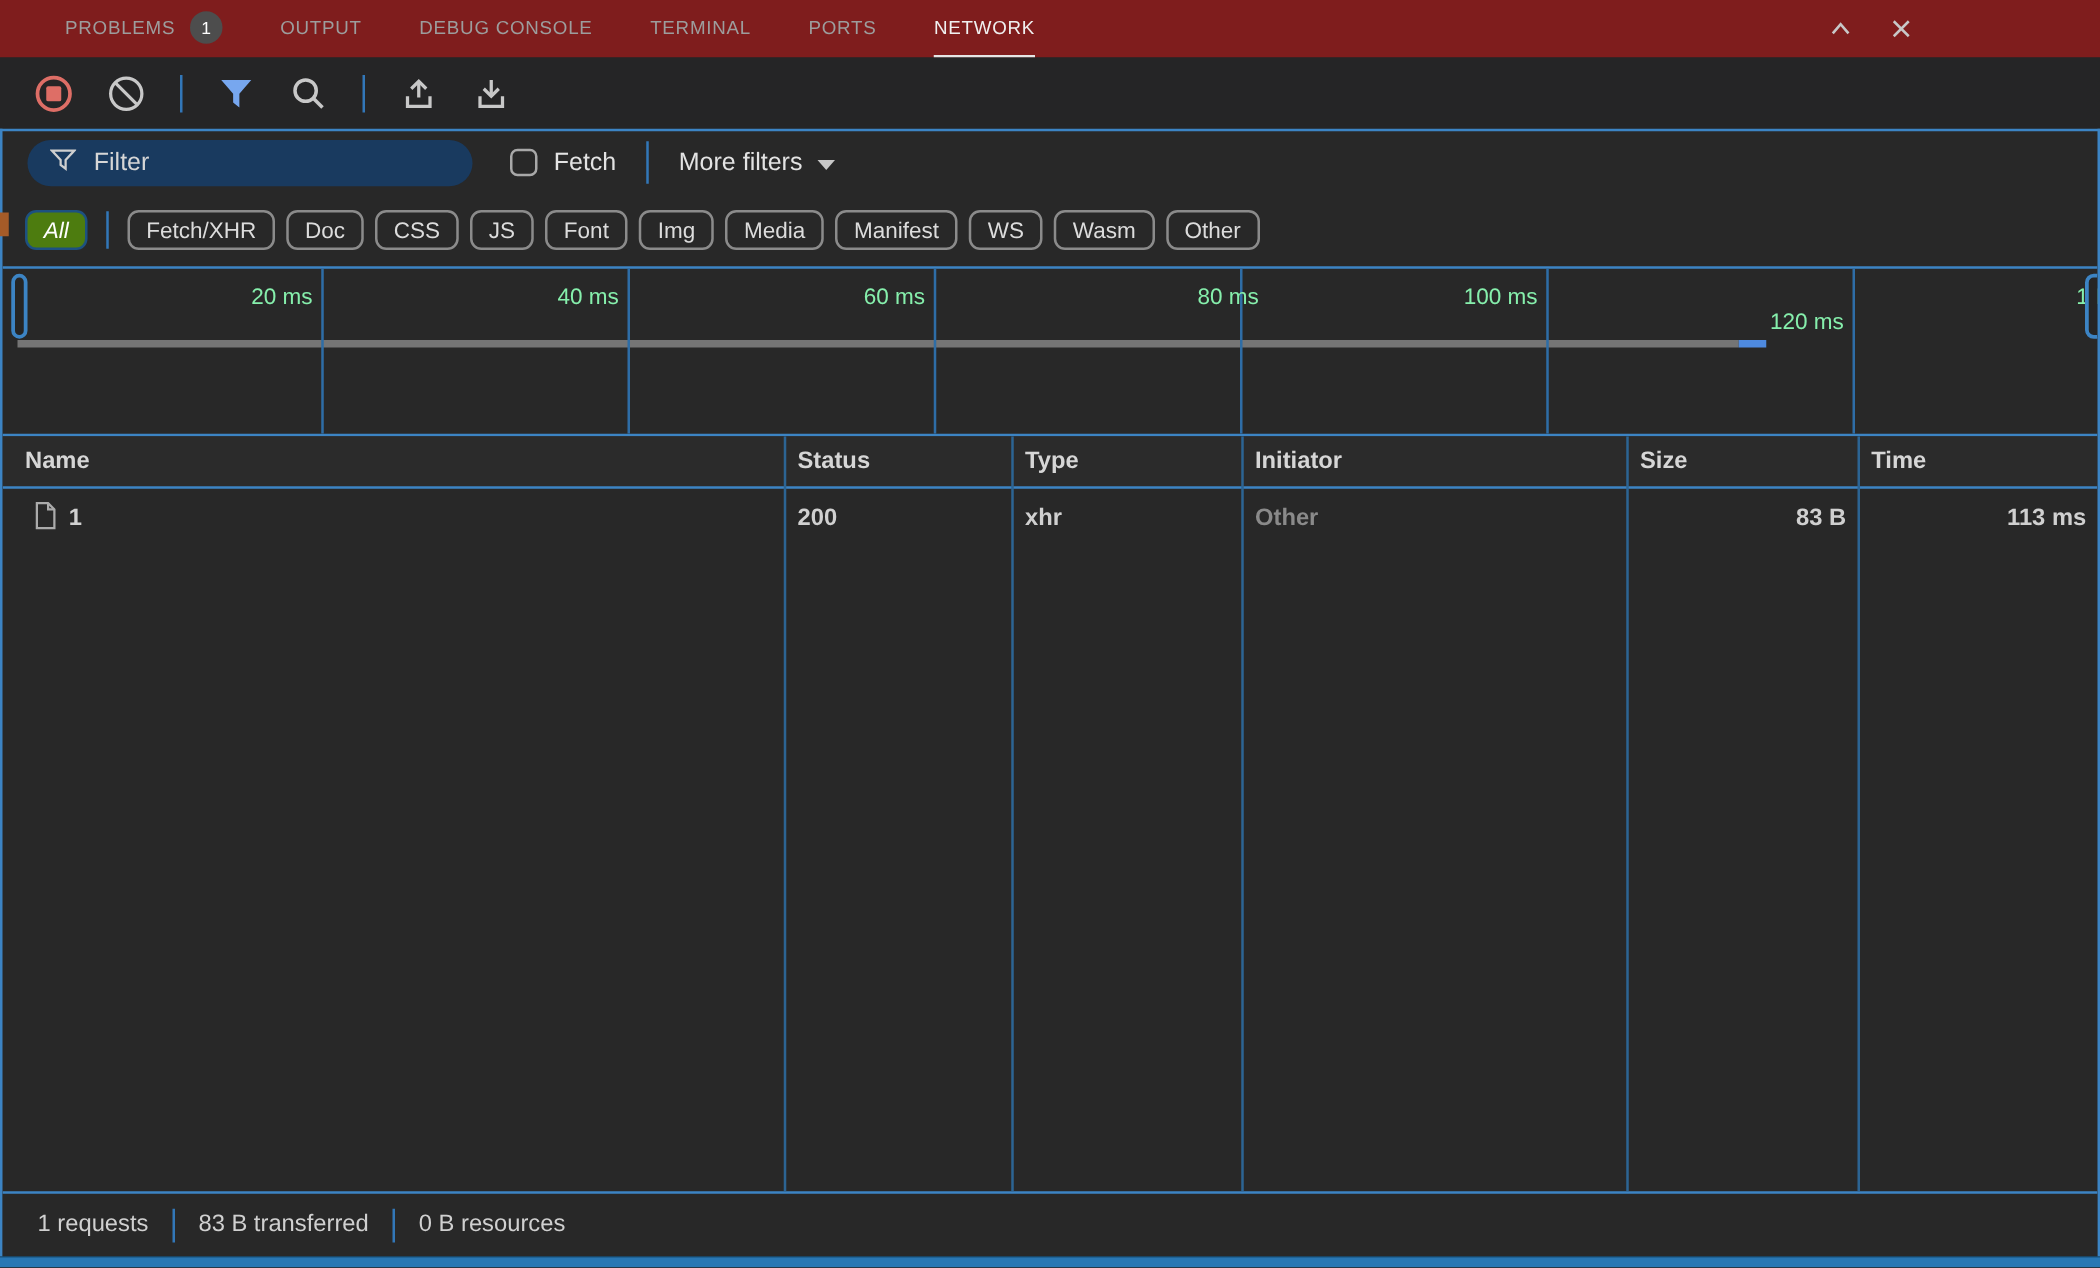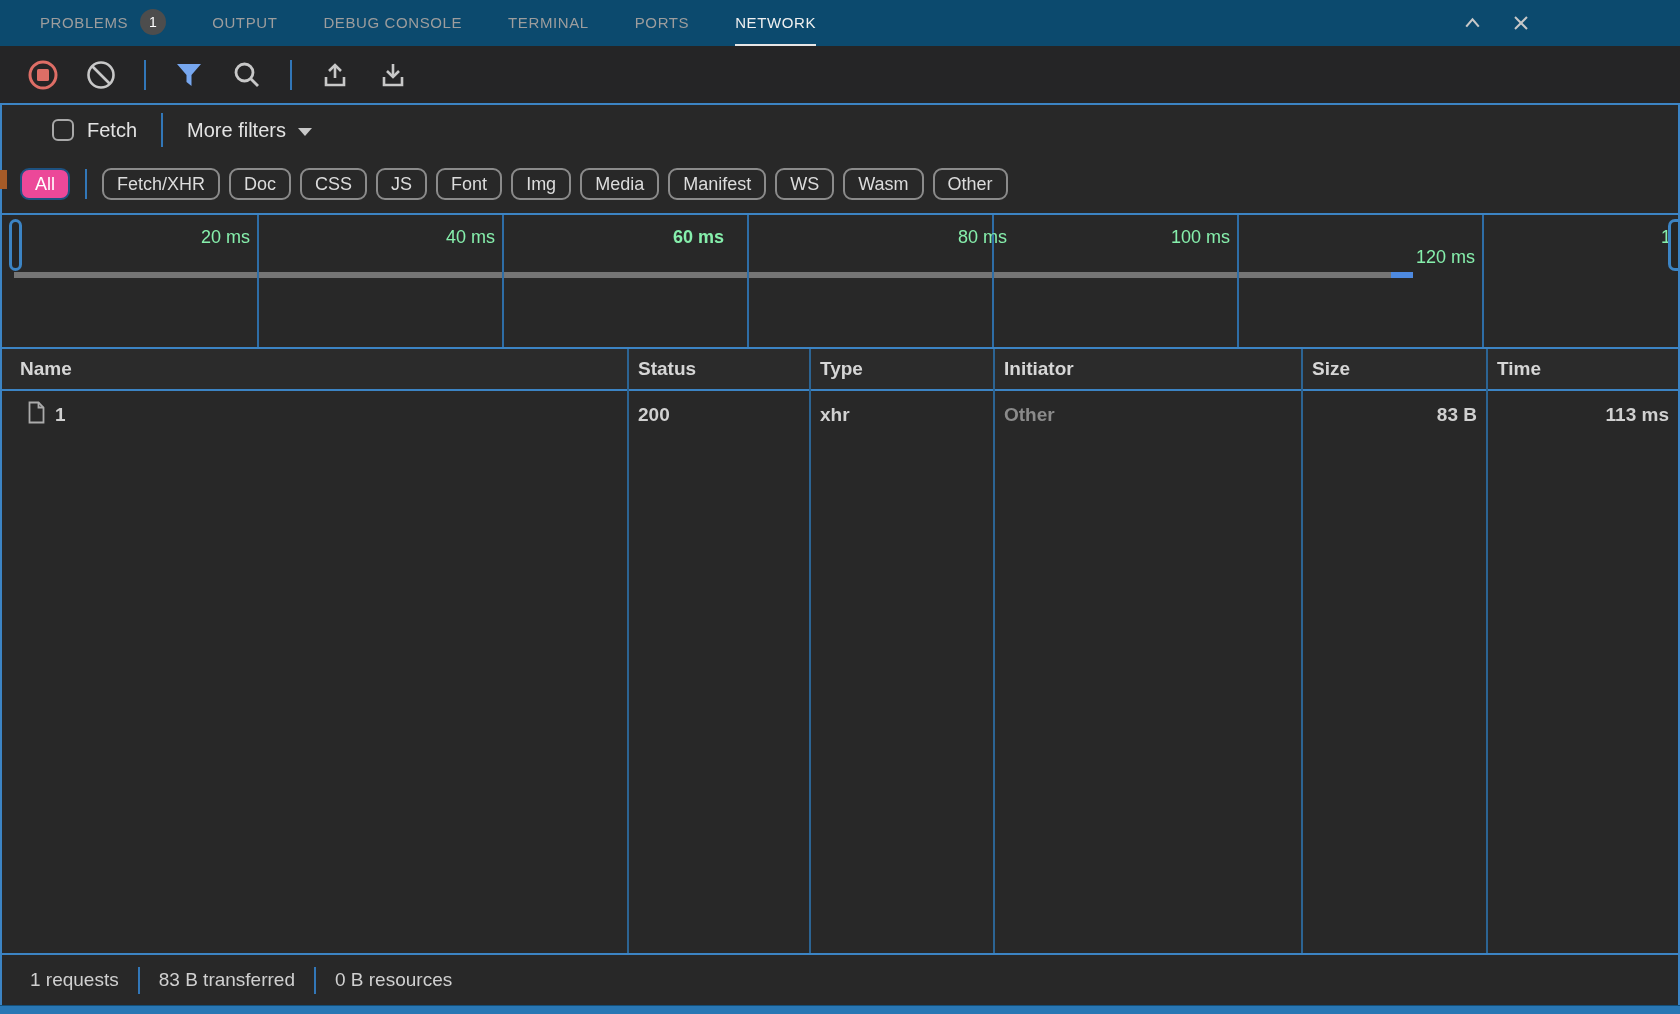--- a/index.html
+++ b/index.html
@@ -11,22 +11,22 @@
   .editor-strip { height:21px; background:#1f1f1f; overflow:hidden; position:relative;
     border-bottom:2px solid #161616; flex:none; }
   .editor-line { position:absolute; top:-9px; left:0; white-space:pre;
     font-family:"DejaVu Sans Mono", monospace; font-size:19px; line-height:28px; }
   .line-num { display:inline-block; width:80px; text-align:right; color:#858585; padding-right:10px; }
   .gutter-bar { display:inline-block; width:5px; height:28px; vertical-align:top; background:#4e7e12; margin-right:20px; }
   .code-seg { color:#6a9955; }
   .code-seg.hl { background:#5d3a16; border-radius:2px; }
 
   
-  .tabbar { height:46px; background:#0c4a6e; display:flex; align-items:stretch;
-    padding-left:40px; flex:none; }
+  .tabbar { height:46px; background:#7f1d1d; display:flex; align-items:stretch;
+    padding-left:52px; flex:none; }
   .ptab { display:flex; align-items:center; gap:12px; margin-right:46px; cursor:pointer;
     font-size:15px; letter-spacing:0.6px; color:#9d9d9d; border-bottom:2px solid transparent; }
   .ptab.active { color:#f0f0f0; border-bottom-color:#e6e6e6; }
   .badge { width:26px; height:26px; border-radius:50%; background:#4d4d4d; color:#ffffff;
     font-size:14px; display:flex; align-items:center; justify-content:center; }
   .tab-actions { margin-left:auto; display:flex; align-items:center; gap:26px; padding-right:148px; }
   .tab-actions svg { display:block; }
 
   
   .nettoolbar { height:57px; background:#252526; display:flex; align-items:center;
@@ -47,21 +47,21 @@
   .checkbox { width:22px; height:22px; border:2px solid #a8a8a8; border-radius:6px; background:transparent; }
   .filter-label { font-size:20px; color:#e3e3e3; }
   .frow-sep { width:2px; height:34px; background:#3277b8; margin:0 24px; }
   .more-filters { display:flex; align-items:center; gap:12px; cursor:pointer; }
   .caret-down { width:0; height:0; border-left:7px solid transparent; border-right:7px solid transparent;
     border-top:8px solid #c8c8c8; margin-top:3px; }
 
   .pills-row { height:58px; display:flex; align-items:center; padding-left:18px; gap:9px; flex:none; }
   .pill { height:32px; display:flex; align-items:center; padding:0 13px; border:2px solid #8b8b8b;
     border-radius:9px; font-size:18px; font-weight:500; color:#dcdcdc; cursor:pointer; white-space:nowrap; }
-  .pill.selected { background:#ec4899; border-color:#1d5180; color:#ffffff; }
+  .pill.selected { background:#4d7c0f; border-color:#1d5180; color:#ffffff;font-style:italic; }
   .pill-sep { width:2px; height:30px; background:#3277b8; margin:0 6px; }
 
   
   .overview { height:136px; position:relative; border-top:2px solid #3c84c4; border-bottom:2px solid #3c84c4;
     overflow:hidden; flex:none; }
   .gridline { position:absolute; top:0; bottom:0; width:2px; background:#2e6da6; }
   .ruler-label { position:absolute; top:12px; width:90px; text-align:right; font-size:18px; color:#86efac; white-space:nowrap; }
   .ov-bar { position:absolute; top:57px; height:6px; background:#757575; }
   .ov-tip { position:absolute; top:57px; height:6px; background:#4e8ae0; }
   .ov-handle { position:absolute; top:4px; height:52px; width:13px; background:#252525;
@@ -176,20 +176,28 @@
           <line x1="15" y1="4" x2="15" y2="17" stroke="#c8c8c8" stroke-width="2.6"></line>
           <polyline points="9,11 15,17 21,11" fill="none" stroke="#c8c8c8" stroke-width="2.6"></polyline>
           <polyline points="6,17 6,25 24,25 24,17" fill="none" stroke="#c8c8c8" stroke-width="2.6"></polyline>
         </svg>
     </div>
   </div>
 
   <div class="network-panel">
 
     <div class="filter-row">
+      <div class="filter-input">
+        <span>
+          <svg width="21" height="18" viewBox="0 0 21 18">
+              <polygon points="1.5,1.5 19.5,1.5 12.5,9 12.5,16 8.5,13 8.5,9" fill="none" stroke="#cfcfcf" stroke-width="1.8"></polygon>
+            </svg>
+        </span>
+        <span class="ph">Filter</span>
+      </div>
       <div class="invert-wrap">
         <span class="checkbox"></span>
         <span class="filter-label">Fetch</span>
       </div>
       <div class="frow-sep"></div>
       <div class="more-filters">
         <span class="filter-label">More filters</span>
         <span class="caret-down"></span>
       </div>
     </div>
@@ -213,21 +221,21 @@
     <div class="overview" id="overview-grid">
       <div class="ov-bar" id="ov-bar" style="left: 12.45px; width: 1376.9px;"></div>
       <div class="ov-tip" id="ov-tip" style="left: 1389.35px; width: 22.05px;"></div>
       <div class="ov-handle left"></div>
       <div class="ov-handle right"></div>
     <div class="gridline" style="left: 255px;"></div>
         <div class="ruler-label" style="left: 158px;">20 ms</div>
         <div class="gridline" style="left: 500px;"></div>
         <div class="ruler-label" style="left: 403px;">40 ms</div>
         <div class="gridline" style="left: 745px;"></div>
-        <div class="ruler-label" style="left: 632px; font-weight: bold;">60 ms</div>
+        <div class="ruler-label" style="left: 648px;">60 ms</div>
         <div class="gridline" style="left: 990px;"></div>
         <div class="ruler-label" style="left: 915px;">80 ms</div>
         <div class="gridline" style="left: 1235px;"></div>
         <div class="ruler-label" style="left: 1138px;">100 ms</div>
         <div class="gridline" style="left: 1480px;"></div>
         <div class="ruler-label" style="left: 1383px; margin-top: 20px;">120 ms</div>
         <div class="ruler-label" style="left: 1628px;">140 ms</div>
       </div>
 
     <div class="net-table" id="net-table">

